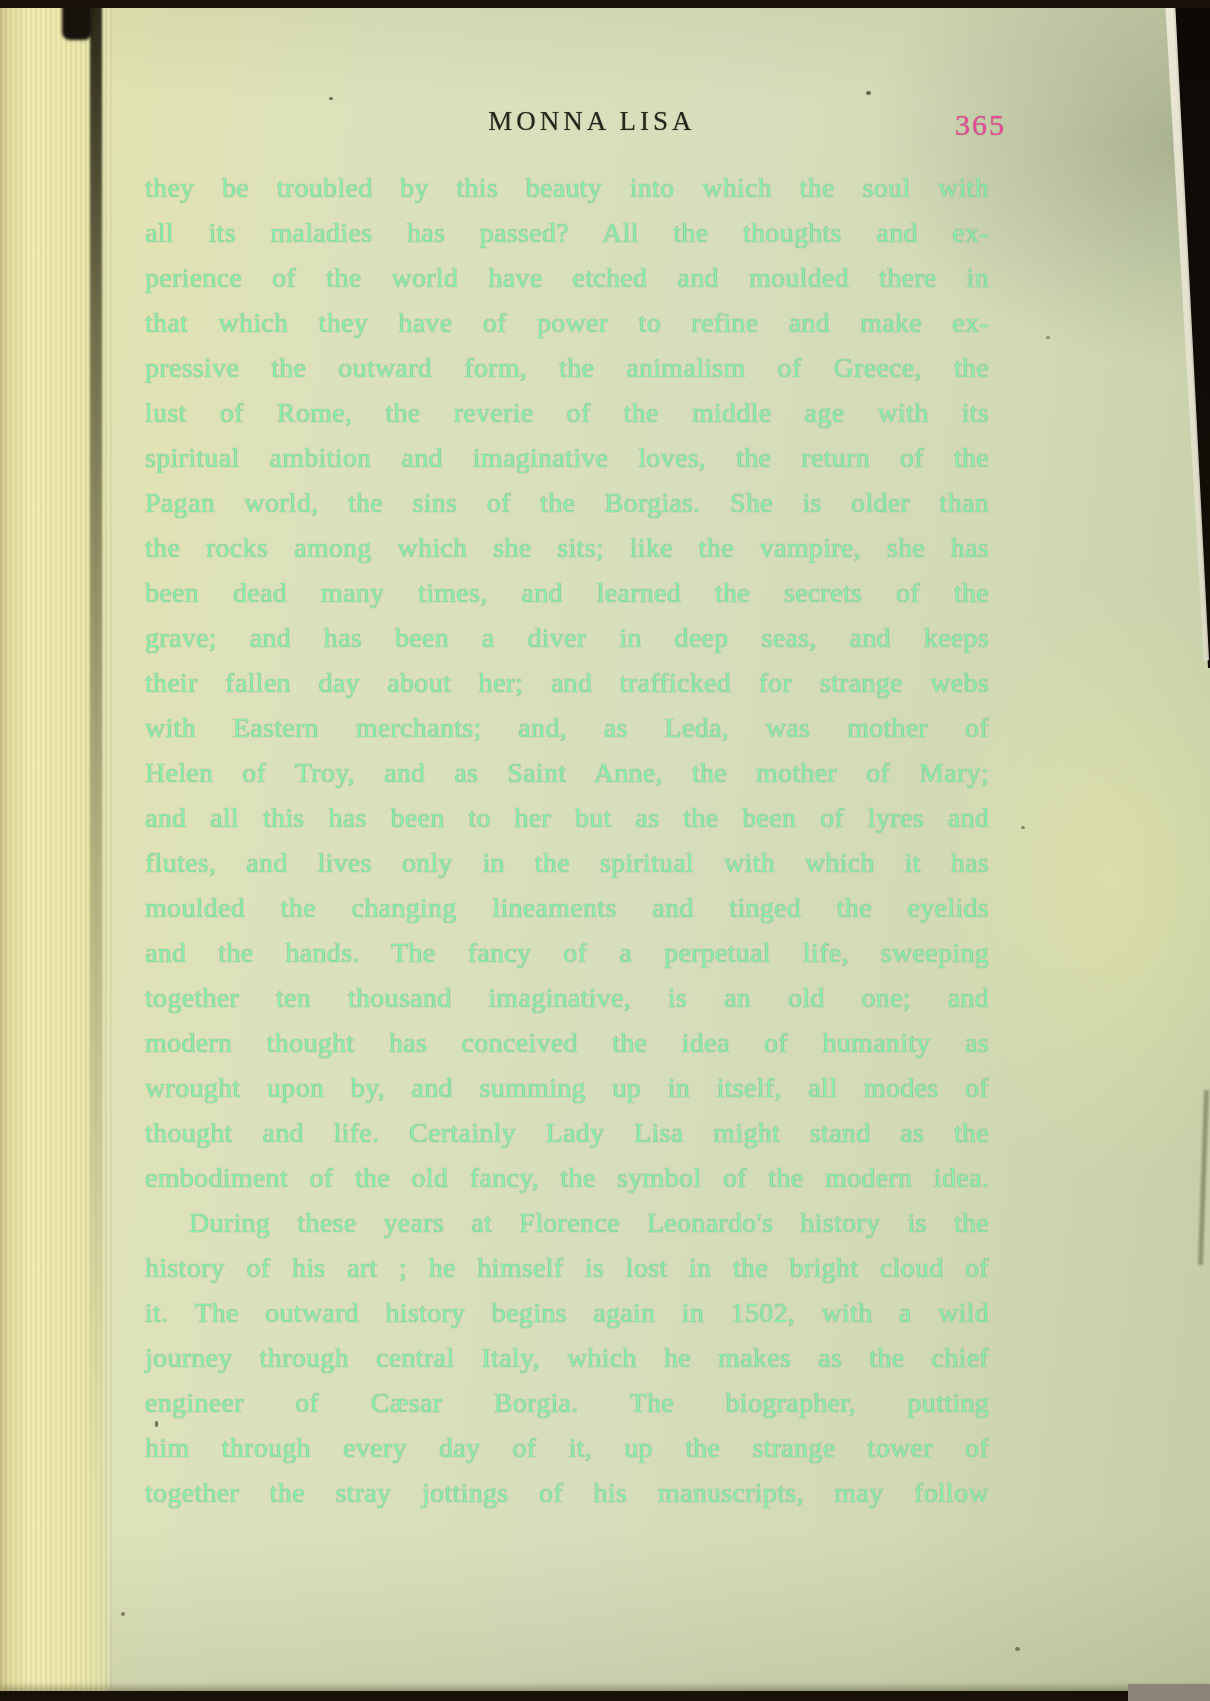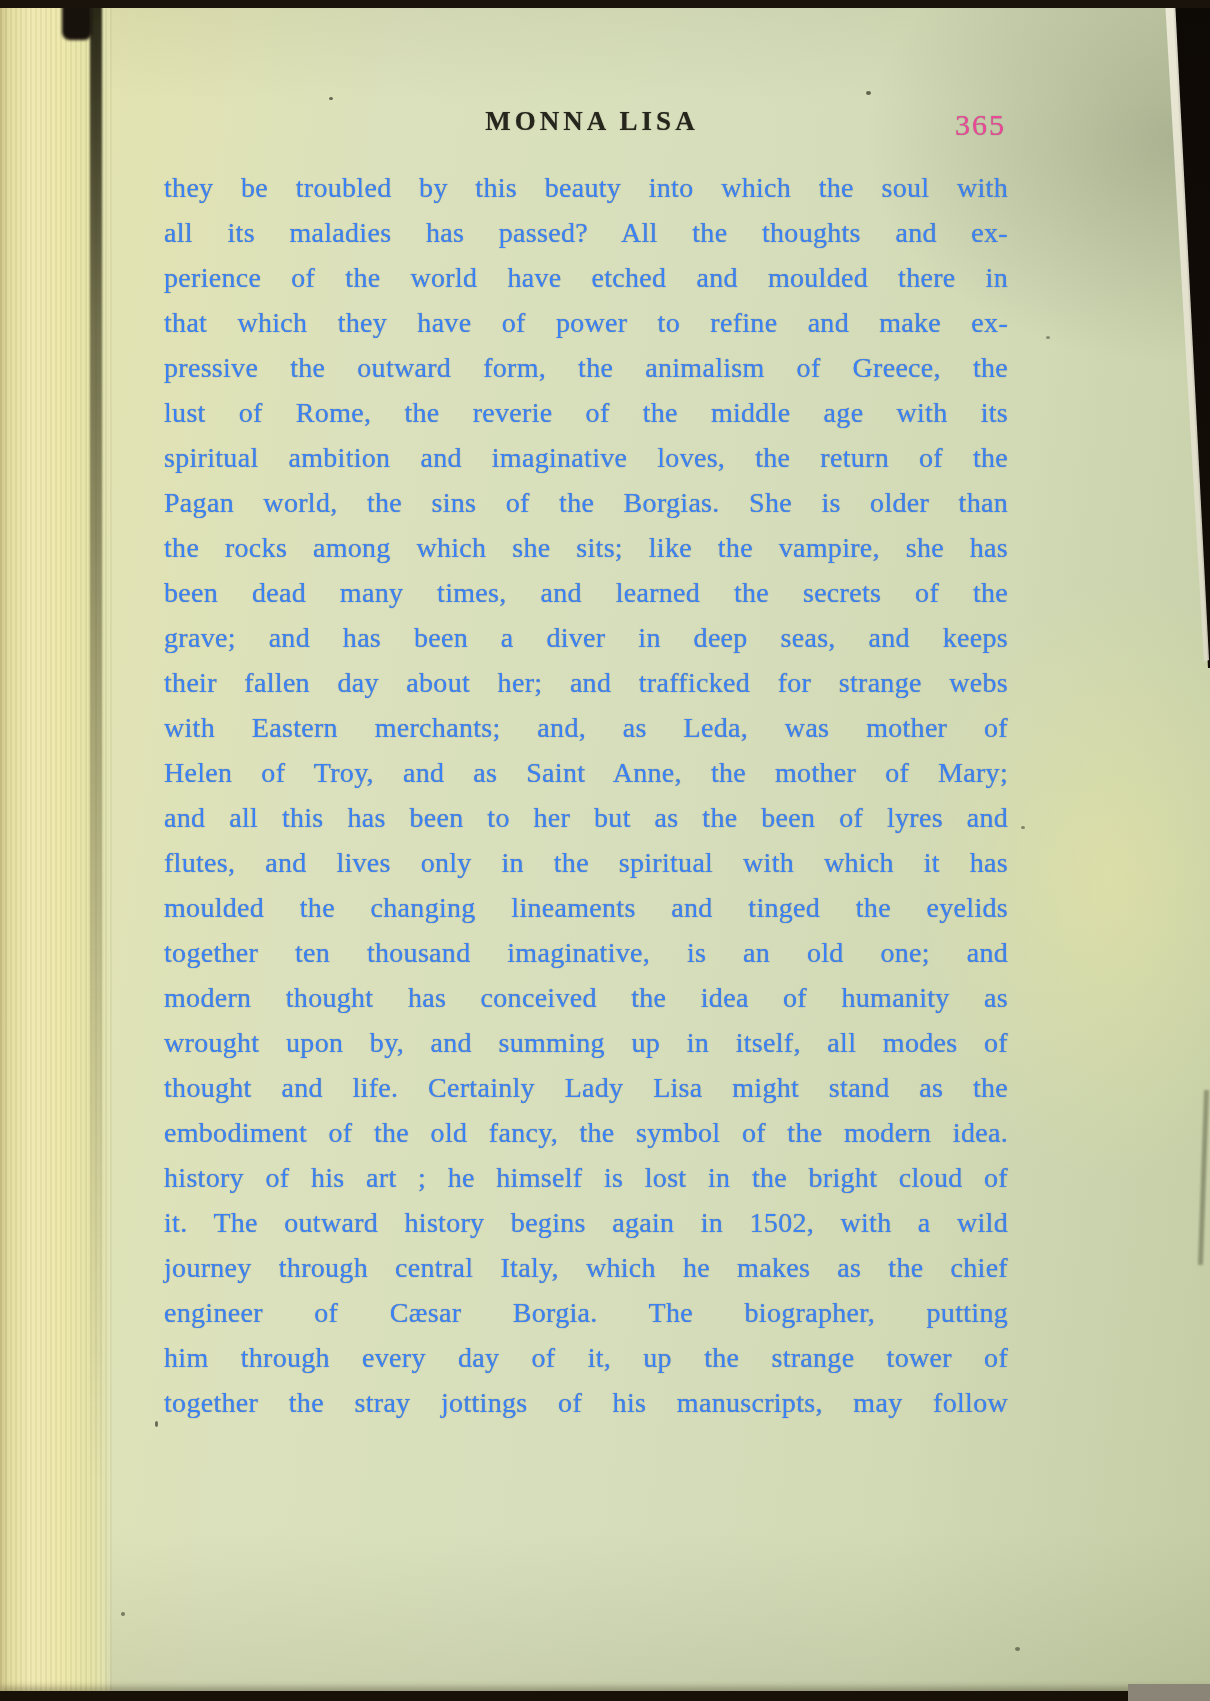--- a/index.html
+++ b/index.html
@@ -52,31 +52,31 @@
   }
   
   .top-strip    { position:absolute; left:0; top:0; width:1210px; height:8px; background:#1a130c; }
   .bottom-strip { position:absolute; left:0; top:1691px; width:1210px; height:10px; background:#181108; box-shadow:0 -4px 6px rgba(50,42,22,0.35); }
   .corner-patch { position:absolute; left:1128px; top:1684px; width:82px; height:17px; background:#8b8577; filter:blur(0.5px); }
   
   .header-row { position:absolute; left:158px; top:106px; width:844px; height:46px; }
   .running-head {
     position:absolute; left:0; top:0; width:100%;
     text-align:center; transform:translateX(12px);
-    font-weight:bold; font-size:27px; letter-spacing:4px;
+    font-weight:normal; font-size:27px; letter-spacing:4px;
     color:#26261d; text-shadow:0 0 1px rgba(40,40,30,0.5);
   }
   .page-number {
     position:absolute; right:-4px; top:2px;
     font-size:30px; letter-spacing:2px;
     color:#ec4899; text-shadow:0 0 1px rgba(40,40,30,0.5);
   }
   .text-block {
-    position:absolute; left:164px; top:165px; width:844px;
-    font-size:28px; line-height:45px; color:#3b82f6;
+    position:absolute; left:145px; top:165px; width:844px;
+    font-size:28px; line-height:45px; color:#86efac;
     letter-spacing:0.3px;
     text-shadow:0 0 1px rgba(43,42,32,0.55);
   }
   .line { height:45px; text-align:justify; text-align-last:justify; }
   .line.indent { text-indent:44px; }
   
   .speck { position:absolute; background:#3c3b2b; border-radius:50%; opacity:0.75; }
   .speck.a { left:866px; top:91px;  width:5px; height:4px; }
   .speck.b { left:329px; top:97px;  width:4px; height:3px; }
   .speck.c { left:1046px; top:336px; width:4px; height:3px; opacity:0.5; }
@@ -110,25 +110,27 @@
     <div class="line">Pagan world, the sins of the Borgias.  She is older than</div>
     <div class="line">the rocks among which she sits; like the vampire, she has</div>
     <div class="line">been dead many times, and learned the secrets of the</div>
     <div class="line">grave; and has been a diver in deep seas, and keeps</div>
     <div class="line">their fallen day about her; and trafficked for strange webs</div>
     <div class="line">with Eastern merchants; and, as Leda, was mother of</div>
     <div class="line">Helen of Troy, and as Saint Anne, the mother of Mary;</div>
     <div class="line">and all this has been to her but as the been of lyres and</div>
     <div class="line">flutes, and lives only in the spiritual with which it has</div>
     <div class="line">moulded the changing lineaments and tinged the eyelids</div>
+    <div class="line">and the hands.  The fancy of a perpetual life, sweeping</div>
     <div class="line">together ten thousand imaginative, is an old one; and</div>
     <div class="line">modern thought has conceived the idea of humanity as</div>
     <div class="line">wrought upon by, and summing up in itself, all modes of</div>
     <div class="line">thought and life.  Certainly Lady Lisa might stand as the</div>
     <div class="line">embodiment of the old fancy, the symbol of the modern idea.</div>
+    <div class="line indent">During these years at Florence Leonardo's history is the</div>
     <div class="line">history of his art ; he himself is lost in the bright cloud of</div>
     <div class="line">it.  The outward history begins again in 1502, with a wild</div>
     <div class="line">journey through central Italy, which he makes as the chief</div>
     <div class="line">engineer of Cæsar Borgia.  The biographer, putting</div>
     <div class="line">him through every day of it, up the strange tower of</div>
     <div class="line">together the stray jottings of his manuscripts, may follow</div>
   </div>
 
   <div class="speck a"></div>
   <div class="speck b"></div>

